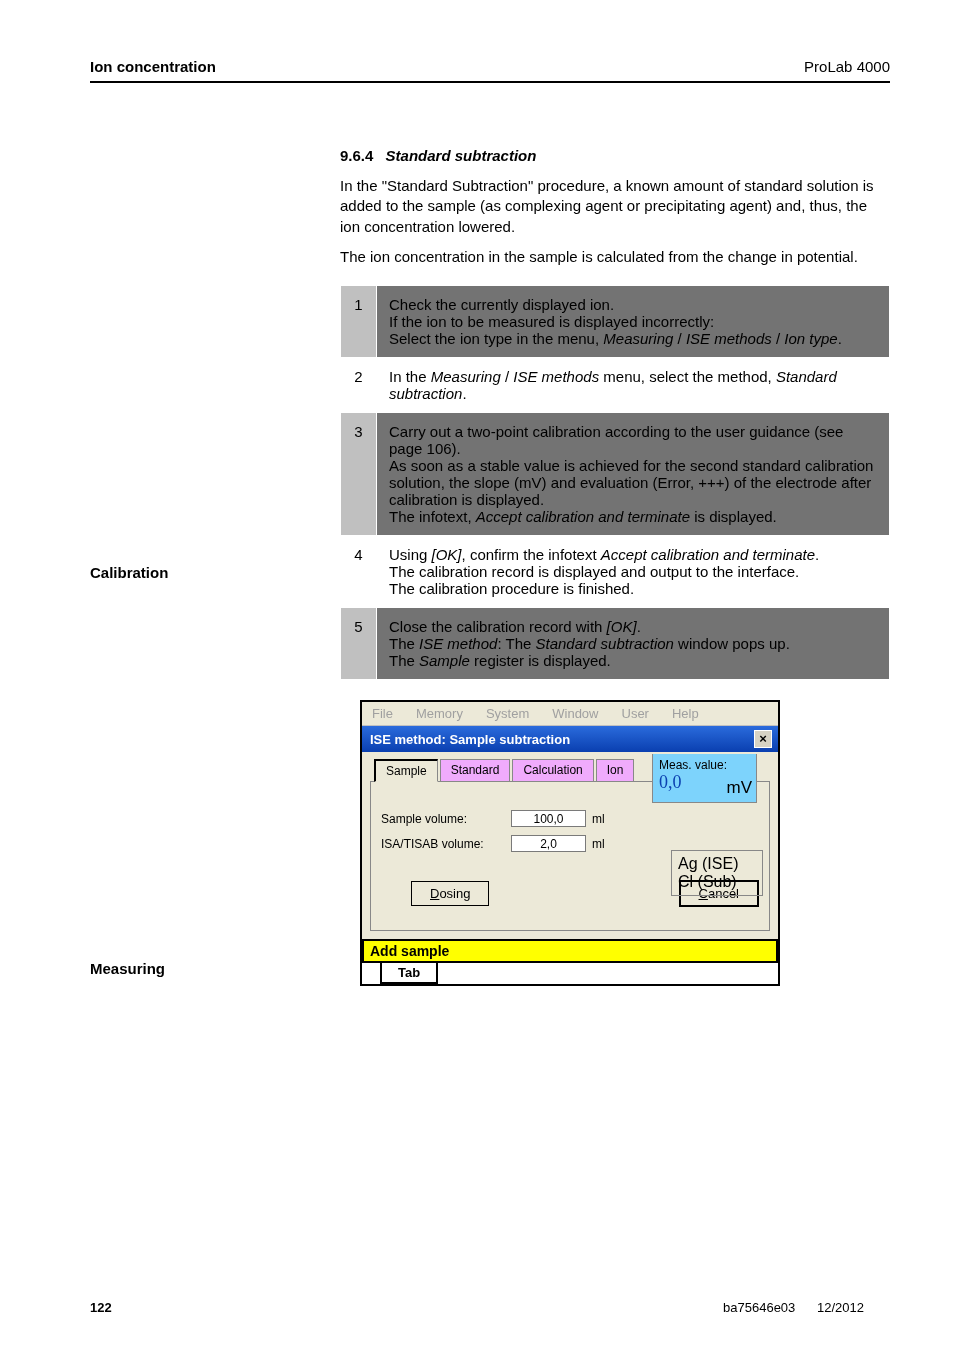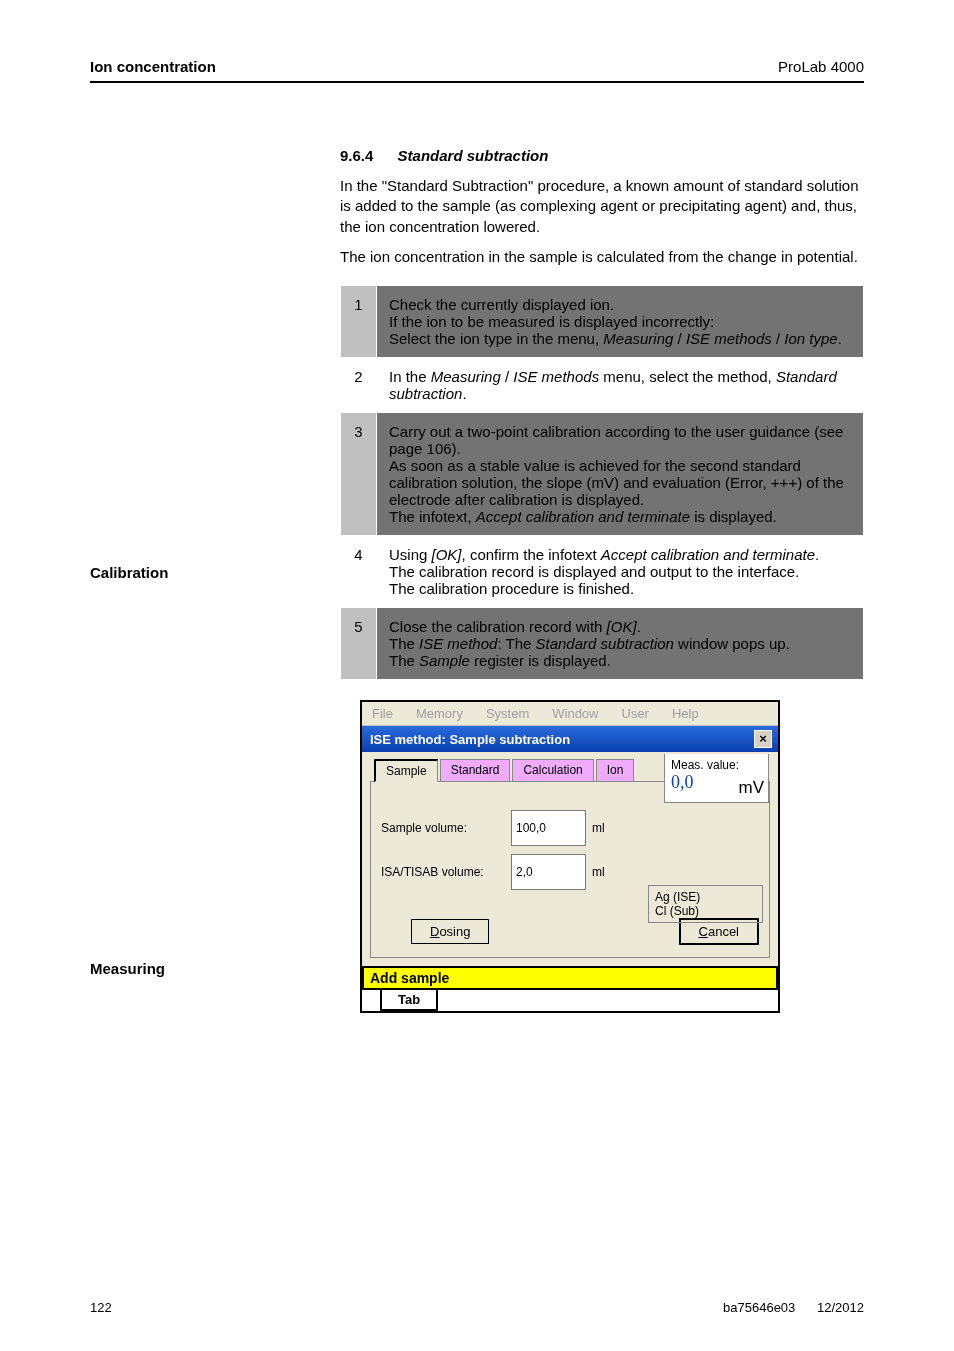--- a/index.html
+++ b/index.html
@@ -1,28 +1,28 @@
 <!DOCTYPE html>
 <html><head>
 <meta charset="utf-8">
 <style>
   * { box-sizing: border-box; margin: 0; padding: 0; }
   html, body { width: 954px; font-family: Arial, Helvetica, sans-serif; color: #000; }
   body { background: #fff; }
 
-  .page { position: relative; width: 954px; height: 1351px; padding: 58px 90px 40px 90px; }
+  .page { position: relative; width: 954px; height: 1351px; padding: 58px 64px 40px 90px; }
 
   .header-row { display: flex; justify-content: space-between; border-bottom: 2px solid #000; padding-bottom: 6px; margin-bottom: 64px; }
   .header-left { font-weight: bold; font-size: 15px; }
   .header-right { font-weight: normal; font-size: 15px; }
 
   .content { margin-left: 250px; }
 
   .sec-heading { font-weight: bold; font-size: 15px; margin-bottom: 12px; }
-  .sec-num { display:inline-block; margin-right: 20px; }
+  .sec-num { display:inline-block; margin-right: 8px; }
   .sec-title { font-style: italic; }
 
   .para { font-size: 15px; line-height: 1.35; margin-bottom: 10px; }
 
   .side-label { position: absolute; left: 90px; width: 200px; font-weight: bold; font-size: 15px; }
 
   table.steps { border-collapse: collapse; width: 100%; margin-top: 18px; margin-bottom: 20px; }
   table.steps td { padding: 10px 12px; font-size: 15px; vertical-align: top; border: 1px solid #fff; }
   table.steps tr.odd td { background: #737373; }
   table.steps tr.even td { background: #fff; }
@@ -38,40 +38,40 @@
   .dlg-menubar span { }
   .dlg-titlebar { display:flex; justify-content: space-between; align-items:center; background: linear-gradient(#2a6bdc, #0a3fb0); color:#fff; padding: 4px 6px 4px 8px; font-weight: bold; }
   .dlg-titlebar .closebox { width:18px; height:18px; background:#d6d2c4; border:1px solid #fff; color:#000; font-size:13px; text-align:center; line-height:15px; font-weight:bold; }
   .dlg-body { background:#ece9d8; padding: 6px 8px 8px 8px; }
   .tabstrip { display:flex; padding-left:4px; position:relative; }
   .tab { border:1px solid #888; border-bottom:none; padding:3px 10px; margin-right:2px; background:#f0abfc; position:relative; top:1px; font-size:12px; }
   .tab.active { background:#ece9d8; border-bottom:1px solid #ece9d8; z-index:2; }
   .tab.border-strong { border-top:2px solid #000; border-left:2px solid #000; }
   .tab-panel { border:1px solid #888; background:#ece9d8; padding: 14px 10px 12px 10px; position:relative; }
 
-  .meas-box { position:absolute; right:0; top:-28px; width:105px; background:#ffffff; border:1px solid #888; border-top:none; padding:4px 4px 4px 6px; font-size:12px; }
+  .meas-box { position:absolute; right:12px; top:-28px; width:105px; background:#7dd3fc; border:1px solid #888; border-top:none; padding:4px 4px 4px 6px; font-size:12px; }
   .meas-box .val { font-size:18px; color:#0a3fb0; font-family: "Times New Roman", serif; }
 
   .field-row { display:flex; align-items:center; margin-bottom:8px; }
   .field-row label { width:130px; font-size:12px; }
-  .field-row input { width:75px; height:36px; border:1px solid #7a7a7a; font-size:12px; padding:1px 4px; background:#fff; }
+  .field-row input { width:75px; height:17px; border:1px solid #7a7a7a; font-size:12px; padding:1px 4px; background:#fff;text-align:center; }
   .field-row .unit { margin-left:6px; font-size:12px; }
 
-  .sensor-box { position:absolute; right:6px; bottom:34px; width:115px; border:1px solid #888; padding:4px 4px 4px 6px; font-size:12px; }
+  .sensor-box { position:absolute; right:6px; bottom:34px; width:92px; border:1px solid #888; padding:4px 4px 4px 6px; font-size:16px; }
 
   .btn { display:inline-block; border:1px solid #000; background:#ece9d8; padding:4px 18px; font-size:13px; }
   .btn.cancel { border:2px solid #000; }
   .btn-row { display:flex; justify-content: space-between; align-items:center; margin-top:8px;margin-left:30px; }
   .btn-row .spacer { flex:1; }
 
   .status-bar { background:#ffff00; border:2px solid #000; font-weight:bold; font-size:14px; padding:2px 6px; }
   .tab-label-box { display:inline-block; border:2px solid #000; border-top:none; background:#fff; padding:2px 16px; font-weight:bold; font-size:13px; margin-left:18px; }
 
   .footer { position:absolute; bottom:36px; left:90px; right:90px; display:flex; justify-content: space-between; font-size:13px; }
-  .footer .pg { font-weight: normal; }
+  .footer .pg { font-weight: bold; }
 
   .underline-first::first-letter { text-decoration: underline; }
 </style>
 </head>
 <body>
 
 <div class="page">
   <div class="header-row">
     <div class="header-left">Ion concentration</div>
     <div class="header-right">ProLab 4000</div>

